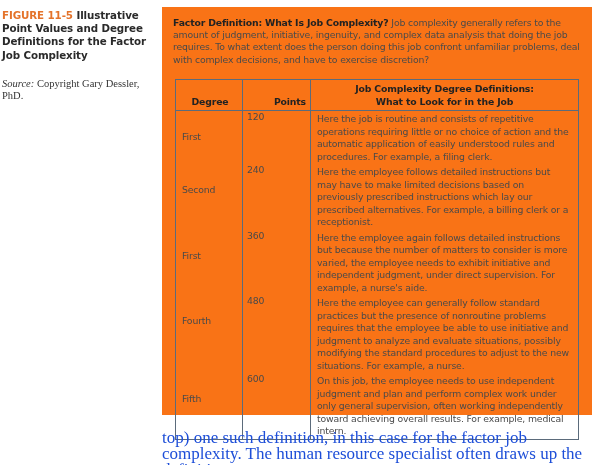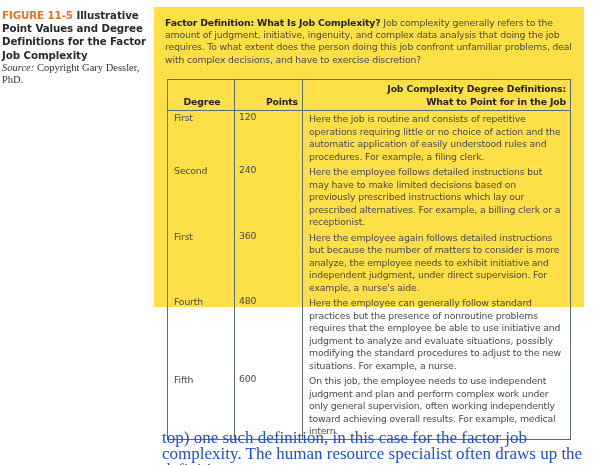--- a/index.html
+++ b/index.html
@@ -10,27 +10,27 @@
     .caption {
       position: absolute; left: 2px; top: 9px; width: 150px;
     }
     .caption-title {
       font-family: "DejaVu Sans", sans-serif; font-weight: bold; font-size: 10.3px; line-height: 13.2px;
       color: #2a2a2a; letter-spacing: -0.1px;
     }
     .fig-num { color: #e4732a; }
     .caption-source {
       font-family: "Liberation Serif", "DejaVu Serif", serif; font-size: 10.5px; line-height: 12px;
-      color: #333; margin-top: 0;
+      color: #333; margin-top: 16px;
     }
     .caption-source .src-label { font-style: italic; }
 
     .panel {
-      position: absolute; left: 154px; top: 7px; width: 430px; height: 300px;
-      background: #fde047;
+      position: absolute; left: 162px; top: 7px; width: 430px; height: 408px;
+      background: #f97316;
     }
     .factor-def {
       position: absolute; left: 11px; top: 10px; width: 410px;
       font-family: "DejaVu Sans", sans-serif; font-size: 9.3px; line-height: 12.2px; color: #4a4a4a;
       letter-spacing: -0.15px;
     }
     .factor-def b { color: #222; }
 
     table.deg-table {
       position: absolute; left: 13px; top: 72px; width: 404px;
@@ -44,22 +44,22 @@
     }
     table.deg-table thead th {
       border-top: 1.5px solid #5b6b7b; border-bottom: 1.5px solid #5b6b7b;
       font-weight: bold; color: #222; vertical-align: bottom; padding: 3px 4px 2px 4px;
     }
     table.deg-table tbody tr:last-child td { border-bottom: 1.5px solid #5b6b7b; }
     .col-degree { width: 67px; }
     .col-points { width: 68px; }
     th.h-degree { text-align: center; padding-left: 6px !important; }
     th.h-points { text-align: right; }
-    th.h-desc { text-align: right; margin-left: 31px; }
-    td.c-degree { padding: 1px 4px 1px 6px; }
+    th.h-desc { text-align: center; margin-left: 31px; }
+    td.c-degree { padding: 20px 4px 1px 6px; }
     td.c-points { padding: 0 4px 1px 4px; }
     td.c-desc { padding: 2px 6px 1px 6px; }
 
     .body-text {
       position: absolute; left: 162px; top: 430px; width: 436px;
       font-family: "Liberation Serif", "DejaVu Serif", serif; font-size: 17px; line-height: 16px; color: #1d4ed8;
     }
   </style>
 </head>
 <body>
@@ -86,39 +86,39 @@
       <col class="col-degree">
       <col class="col-points">
       <col>
     </colgroup>
     <thead>
       <tr>
         <th class="h-degree">Degree</th>
         <th class="h-points">Points</th>
         <th class="h-desc">
           <div>Job Complexity Degree Definitions:</div>
-          <div>What to Point for in the Job</div>
+          <div>What to Look for in the Job</div>
         </th>
       </tr>
     </thead>
     <tbody>
       <tr>
         <td class="c-degree">First</td>
         <td class="c-points">120</td>
         <td class="c-desc">Here the job is routine and consists of repetitive operations requiring little or no choice of action and the automatic application of easily understood rules and procedures. For example, a filing clerk.</td>
       </tr>
       <tr>
         <td class="c-degree">Second</td>
         <td class="c-points">240</td>
         <td class="c-desc">Here the employee follows detailed instructions but may have to make limited decisions based on previously prescribed instructions which lay our prescribed alternatives. For example, a billing clerk or a receptionist.</td>
       </tr>
       <tr>
         <td class="c-degree">First</td>
         <td class="c-points">360</td>
-        <td class="c-desc">Here the employee again follows detailed instructions but because the number of matters to consider is more analyze, the employee needs to exhibit initiative and independent judgment, under direct supervision. For example, a nurse's aide.</td>
+        <td class="c-desc">Here the employee again follows detailed instructions but because the number of matters to consider is more varied, the employee needs to exhibit initiative and independent judgment, under direct supervision. For example, a nurse's aide.</td>
       </tr>
       <tr>
         <td class="c-degree">Fourth</td>
         <td class="c-points">480</td>
         <td class="c-desc">Here the employee can generally follow standard practices but the presence of nonroutine problems requires that the employee be able to use initiative and judgment to analyze and evaluate situations, possibly modifying the standard procedures to adjust to the new situations. For example, a nurse.</td>
       </tr>
       <tr>
         <td class="c-degree">Fifth</td>
         <td class="c-points">600</td>
         <td class="c-desc">On this job, the employee needs to use independent judgment and plan and perform complex work under only general supervision, often working independently toward achieving overall results. For example, medical intern.</td>

